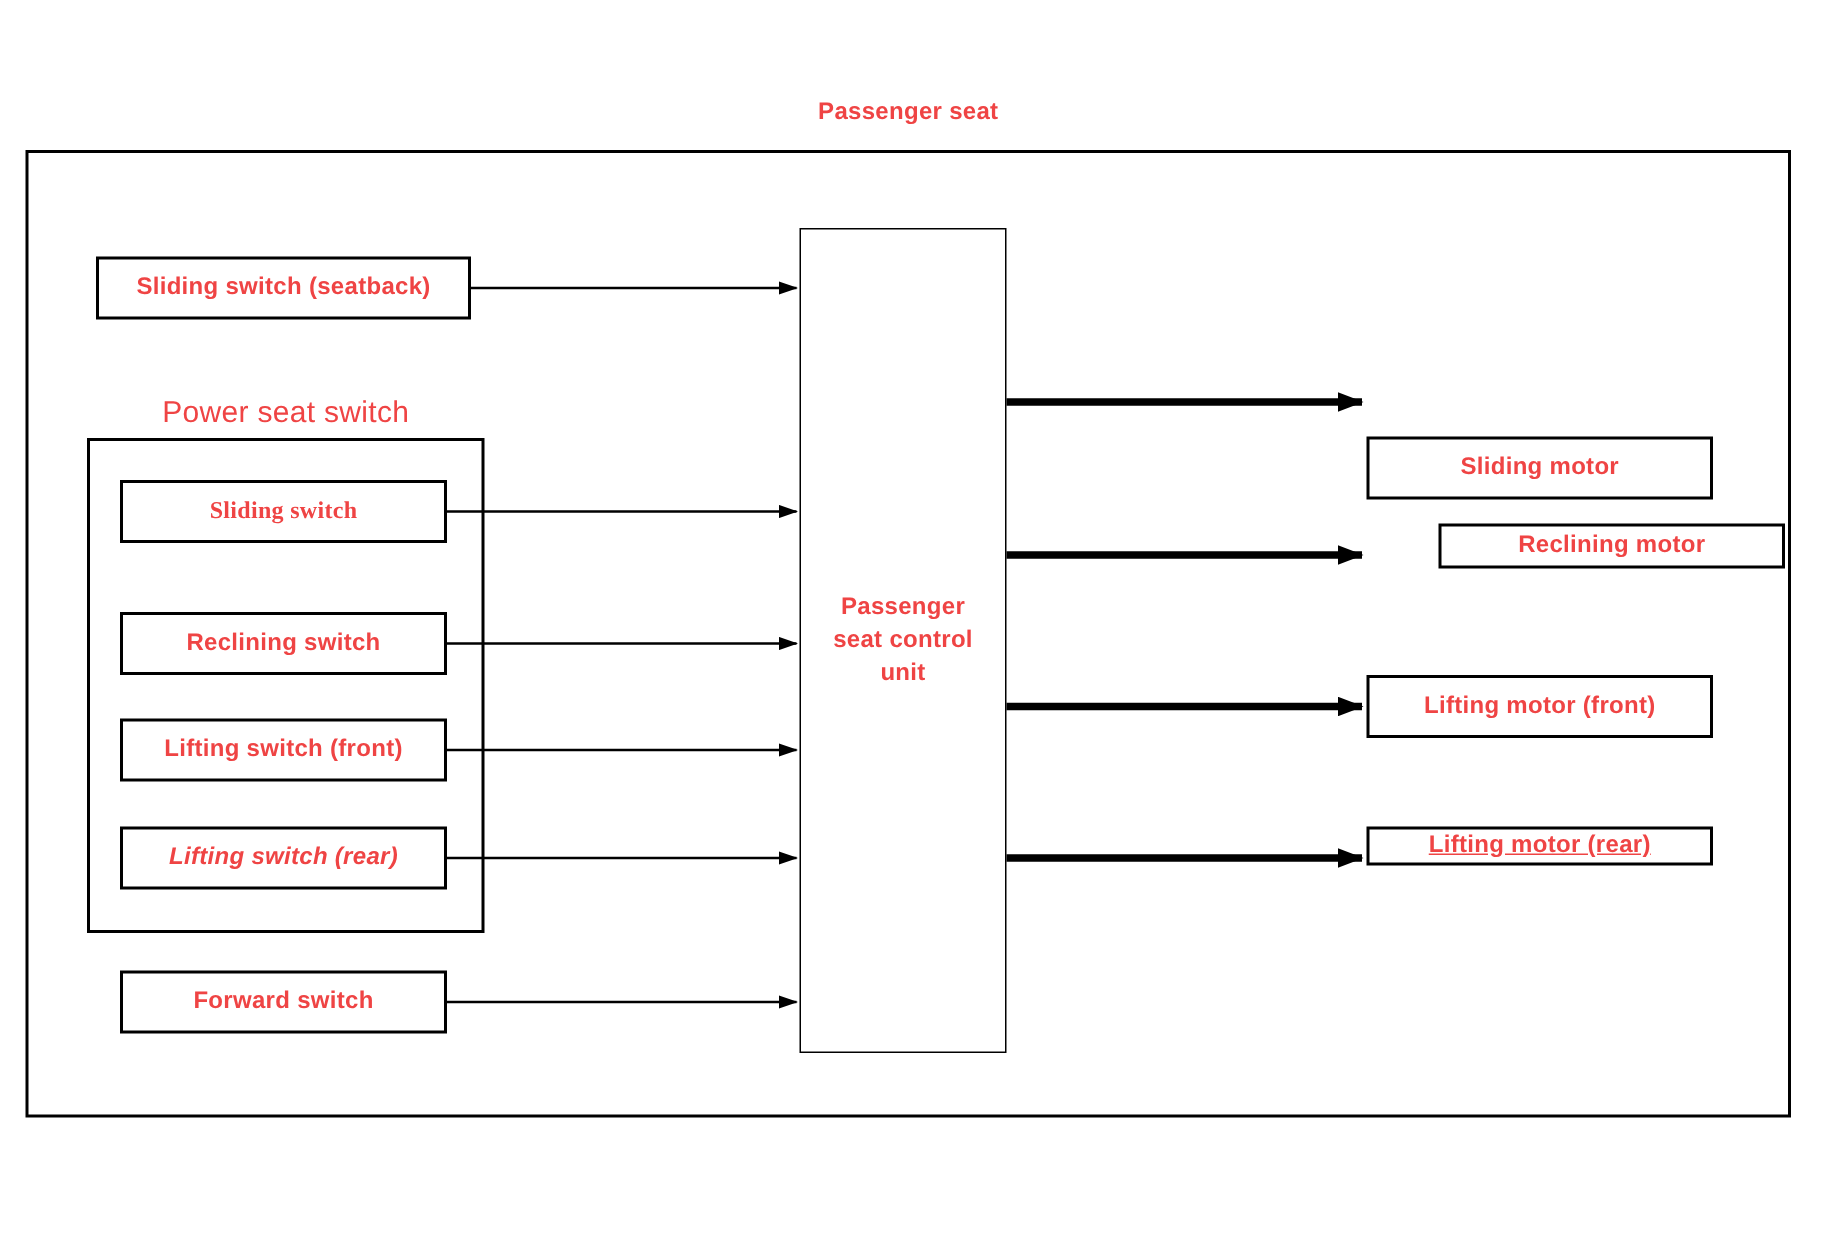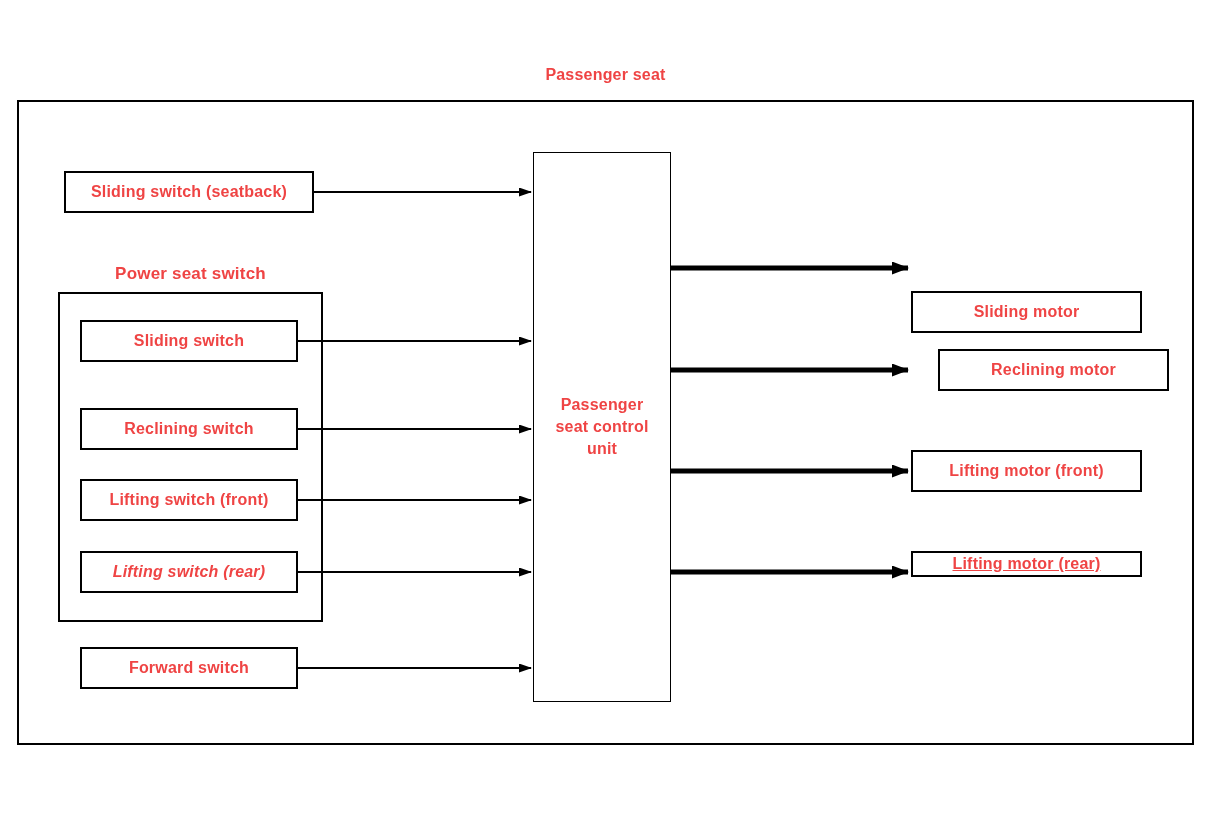--- a/index.html
+++ b/index.html
@@ -49,52 +49,52 @@
     letter-spacing: 0.2px;
     z-index: 2;
   }
   .seatback-box   { left: 64px;  top: 171px; width: 250px; height: 42px; justify-content: center; }
   .group-label {
     position: absolute;
     left: 58px;
     top: 264px;
     width: 265px;
     text-align: center;
-    font-size: 17px;
-    font-weight: bold;
+    font-size: 20px;
+    font-weight: normal;
     letter-spacing: 0.2px;
     z-index: 2;
   }
   .group-frame {
     position: absolute;
     left: 58px;
     top: 292px;
     width: 265px;
     height: 330px;
     border: 2px solid #000000;
     background: transparent;
     box-sizing: border-box;
     z-index: 1;
   }
-  .sw-sliding     { left: 80px;  top: 320px; width: 218px; height: 42px; }
+  .sw-sliding     { left: 80px;  top: 320px; width: 218px; height: 42px; font-family: Liberation Serif, serif; }
   .sw-reclining   { left: 80px;  top: 408px; width: 218px; height: 42px; }
   .sw-lift-front  { left: 80px;  top: 479px; width: 218px; height: 42px; }
   .sw-lift-rear   { left: 80px;  top: 551px; width: 218px; height: 42px; font-style: italic; }
   .sw-forward     { left: 80px;  top: 647px; width: 218px; height: 42px; }
   .unit-box {
     left: 533px;
     top: 152px;
     width: 138px;
     height: 550px;
     border-width: 1.5px;
     padding: 0 14px;
     line-height: 22px;
   }
   .motor-sliding    { left: 911px; top: 247px; width: 231px; height: 42px; margin-top: 44px; }
-  .motor-reclining  { left: 938px; top: 349px; width: 231px; height: 42px; }
+  .motor-reclining  { left: 959px; top: 349px; width: 231px; height: 30px; }
   .motor-lift-front { left: 911px; top: 450px; width: 231px; height: 42px; }
   .motor-lift-rear  { left: 911px; top: 551px; width: 231px; height: 26px; text-decoration: underline; }
   .wires {
     position: absolute;
     left: 0;
     top: 0;
     width: 1216px;
     height: 822px;
     z-index: 3;
     pointer-events: none;

